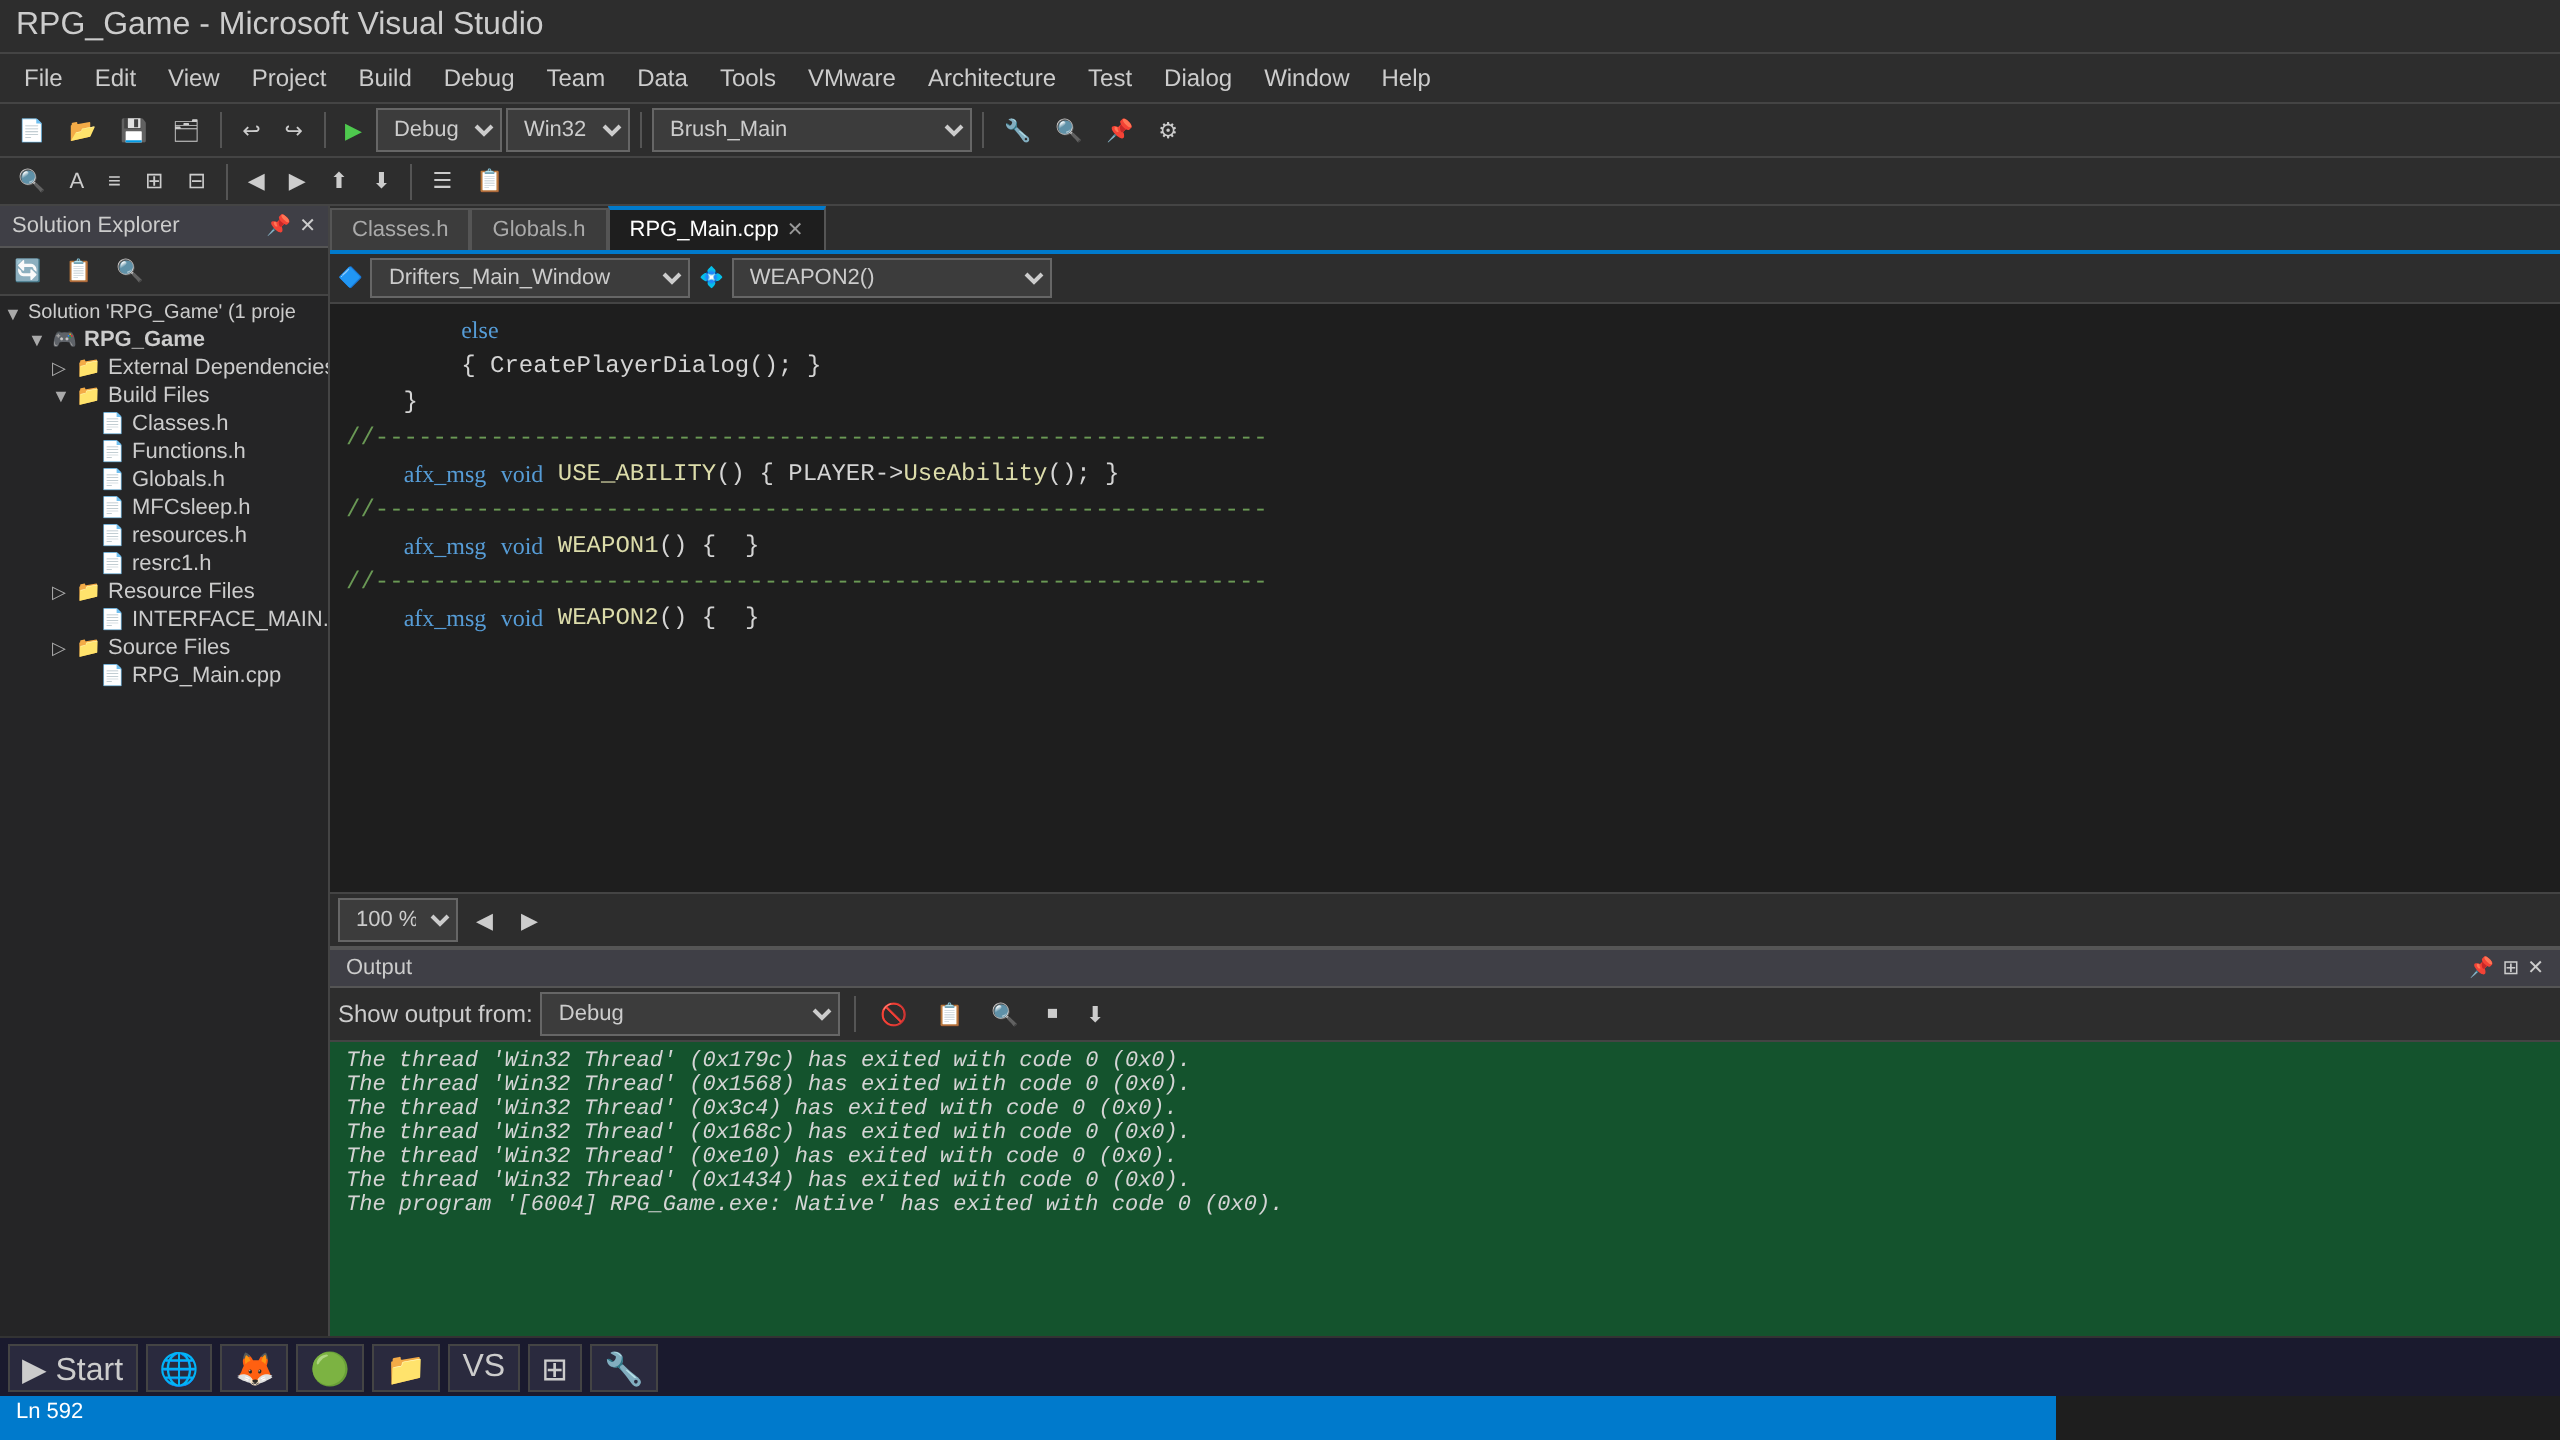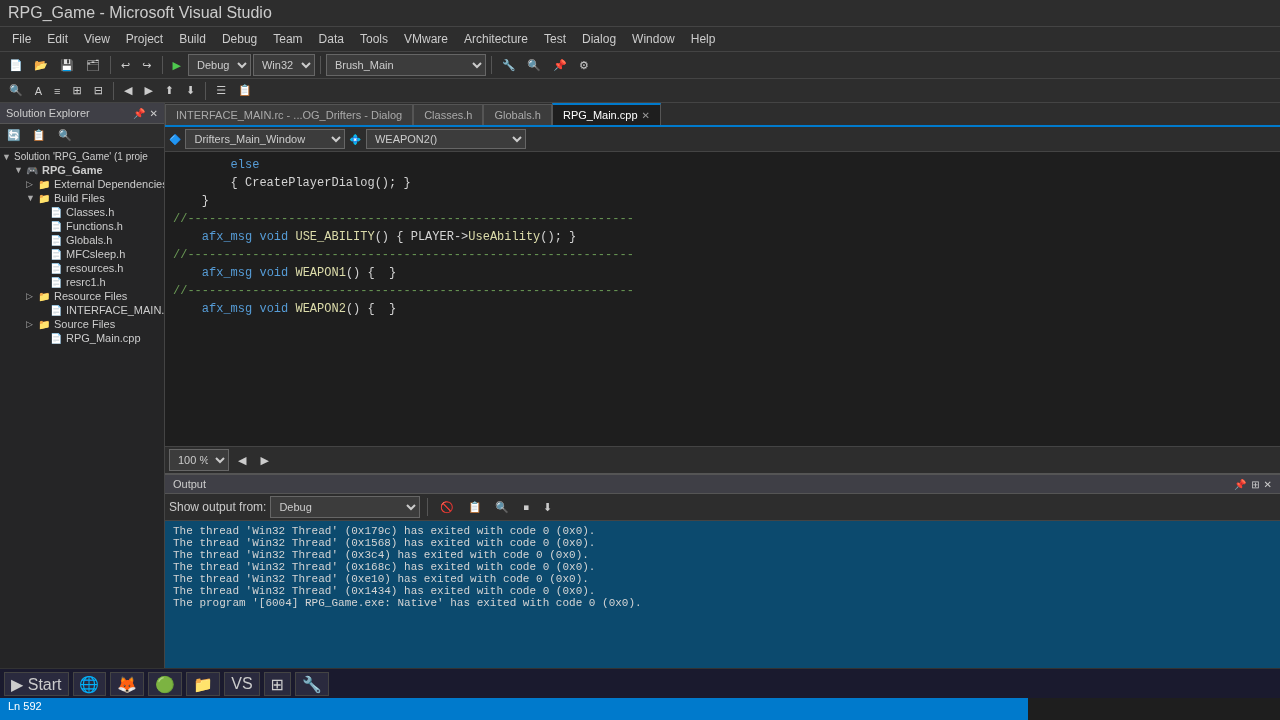--- a/index.html
+++ b/index.html
@@ -41,30 +41,30 @@
     .editor-tab.active { background: #1e1e1e; color: #fff; border-top: 2px solid #007acc; }
     .tab-close { font-size: 10px; color: #999; }
 
     
     #dropdowns-row { background: #2d2d2d; display: flex; align-items: center; gap: 4px; padding: 2px 4px; border-bottom: 1px solid #444; flex-shrink: 0; }
     .dd-select { background: #3c3c3c; border: 1px solid #666; color: #ccc; padding: 1px 20px 1px 4px; font-size: 11px; height: 20px; min-width: 160px; }
 
     
     #code-editor { flex: 1; background: #1e1e1e; overflow: auto; font-family: 'Courier New', monospace; font-size: 12px; color: #d4d4d4; padding: 4px 8px; line-height: 1.5; position: relative; }
     .code-line { white-space: pre; display: flex; }
-    .code-keyword { color: #569cd6; }
+    .code-keyword { color: #569cd6; font-family: Liberation Serif, serif; }
     .code-fn { color: #dcdcaa; }
     .code-text { color: #d4d4d4; }
     .dashed-line { color: #6a9955; }
 
     
     #output-panel { height: 220px; background: #1e1e1e; border-top: 2px solid #555; display: flex; flex-direction: column; flex-shrink: 0; }
     #output-header { background: #3f3f46; padding: 3px 8px; font-size: 11px; color: #ccc; display: flex; align-items: center; justify-content: space-between; border-bottom: 1px solid #555; }
     #output-toolbar { background: #2d2d2d; display: flex; align-items: center; padding: 2px 4px; gap: 4px; border-bottom: 1px solid #444; }
-    #output-content { flex: 1; overflow-y: auto; font-family: 'Courier New', monospace; font-size: 11px; color: #d4d4d4; padding: 4px 8px; background: #0c4a6e; }
+    #output-content { flex: 1; overflow-y: auto; font-family: 'Courier New', monospace; font-size: 11px; color: #d4d4d4; padding: 4px 8px; background: #14532d; font-style: italic; }
 
     
     #status-bar { background: #007acc; display: flex; align-items: flex-start; padding: 2px 8px; font-size: 11px; color: #fff; gap: 20px; position: fixed; bottom: 0; width: 1028px; height: 22px; flex-direction: column; }
     .status-item { white-space: nowrap; }
 
     
     #taskbar { background: #1a1a2e; display: flex; align-items: center; padding: 2px 4px; height: 30px; border-top: 1px solid #333; position: fixed; bottom: 22px; width: 1280px; gap: 4px; }
     .taskbar-btn { background: #2a2a3e; border: 1px solid #444; color: #ccc; padding: 2px 6px; font-size: 16px; cursor: pointer; height: 24px; }
 
     
@@ -279,23 +279,20 @@
     </div>
     <div id="source-panel">
       <span>Source</span>
     </div>
   </div>
 
   <div id="editor-area">
 
     <div id="tab-bar">
       <div class="editor-tab">
-        <span>INTERFACE_MAIN.rc - ...OG_Drifters - Dialog</span>
-      </div>
-      <div class="editor-tab">
         <span>Classes.h</span>
       </div>
       <div class="editor-tab">
         <span>Globals.h</span>
       </div>
       <div class="editor-tab active">
         <span>RPG_Main.cpp</span>
         <span class="tab-close">✕</span>
       </div>
     </div>

